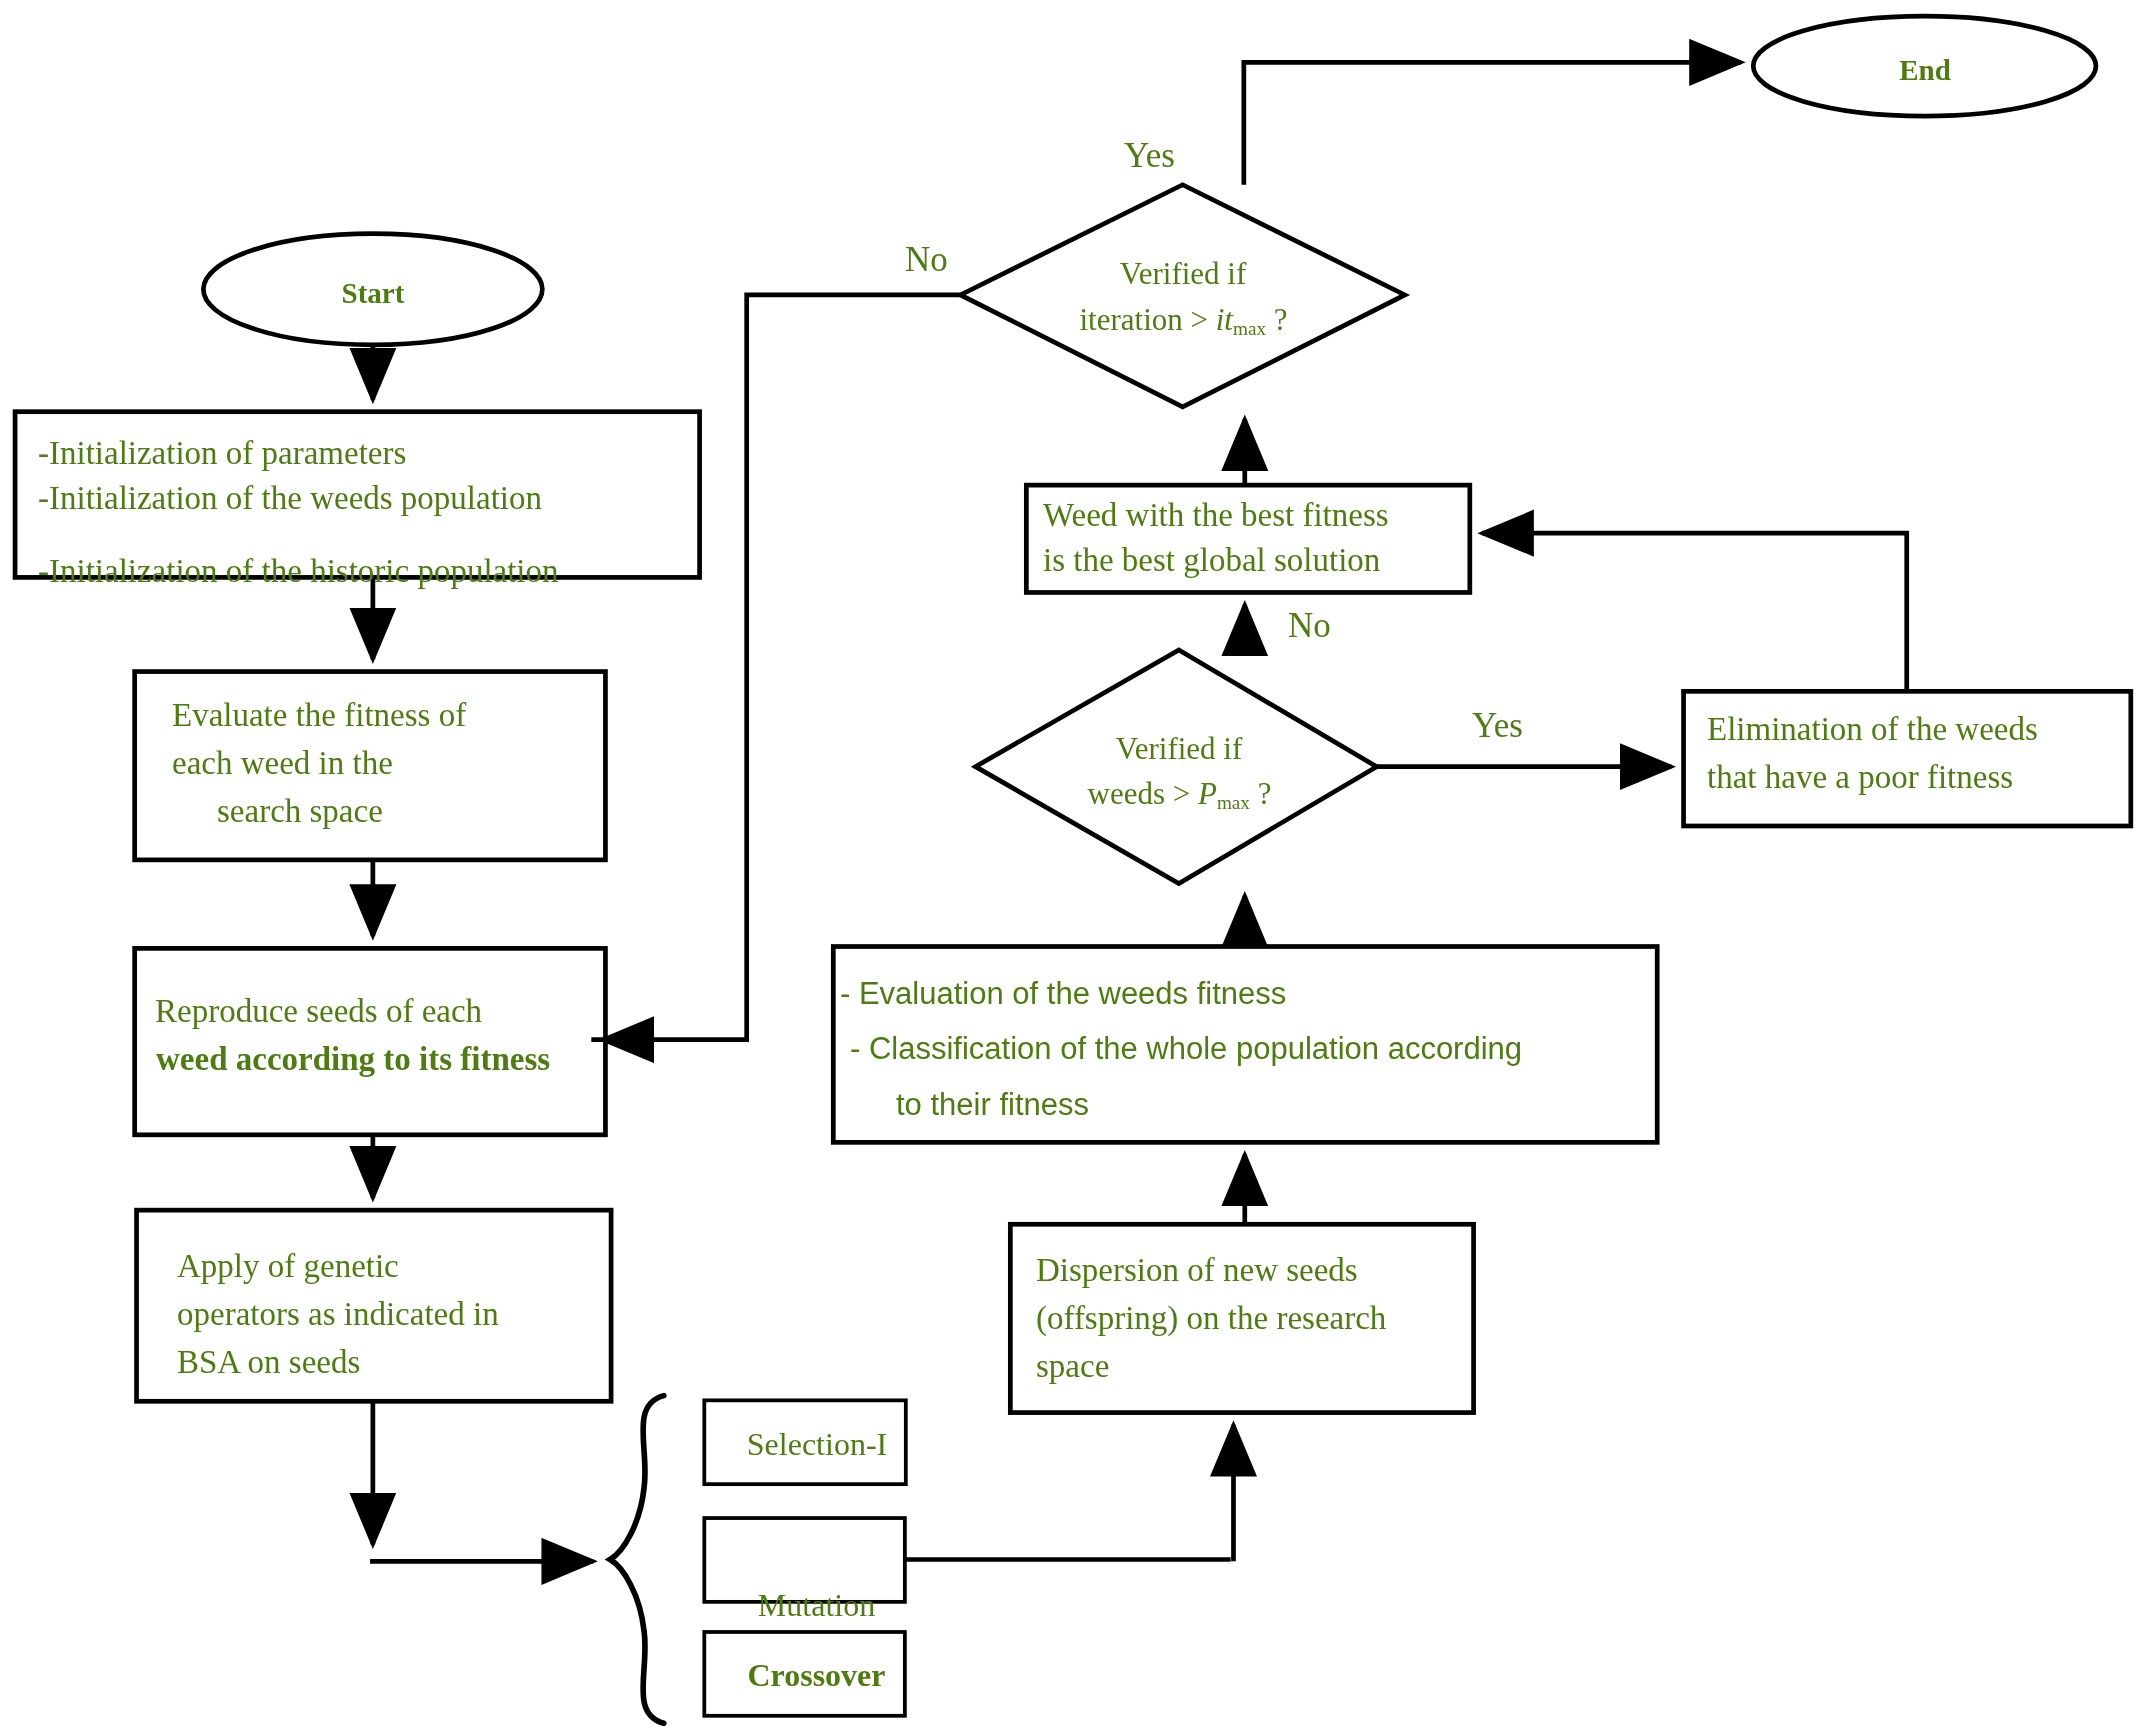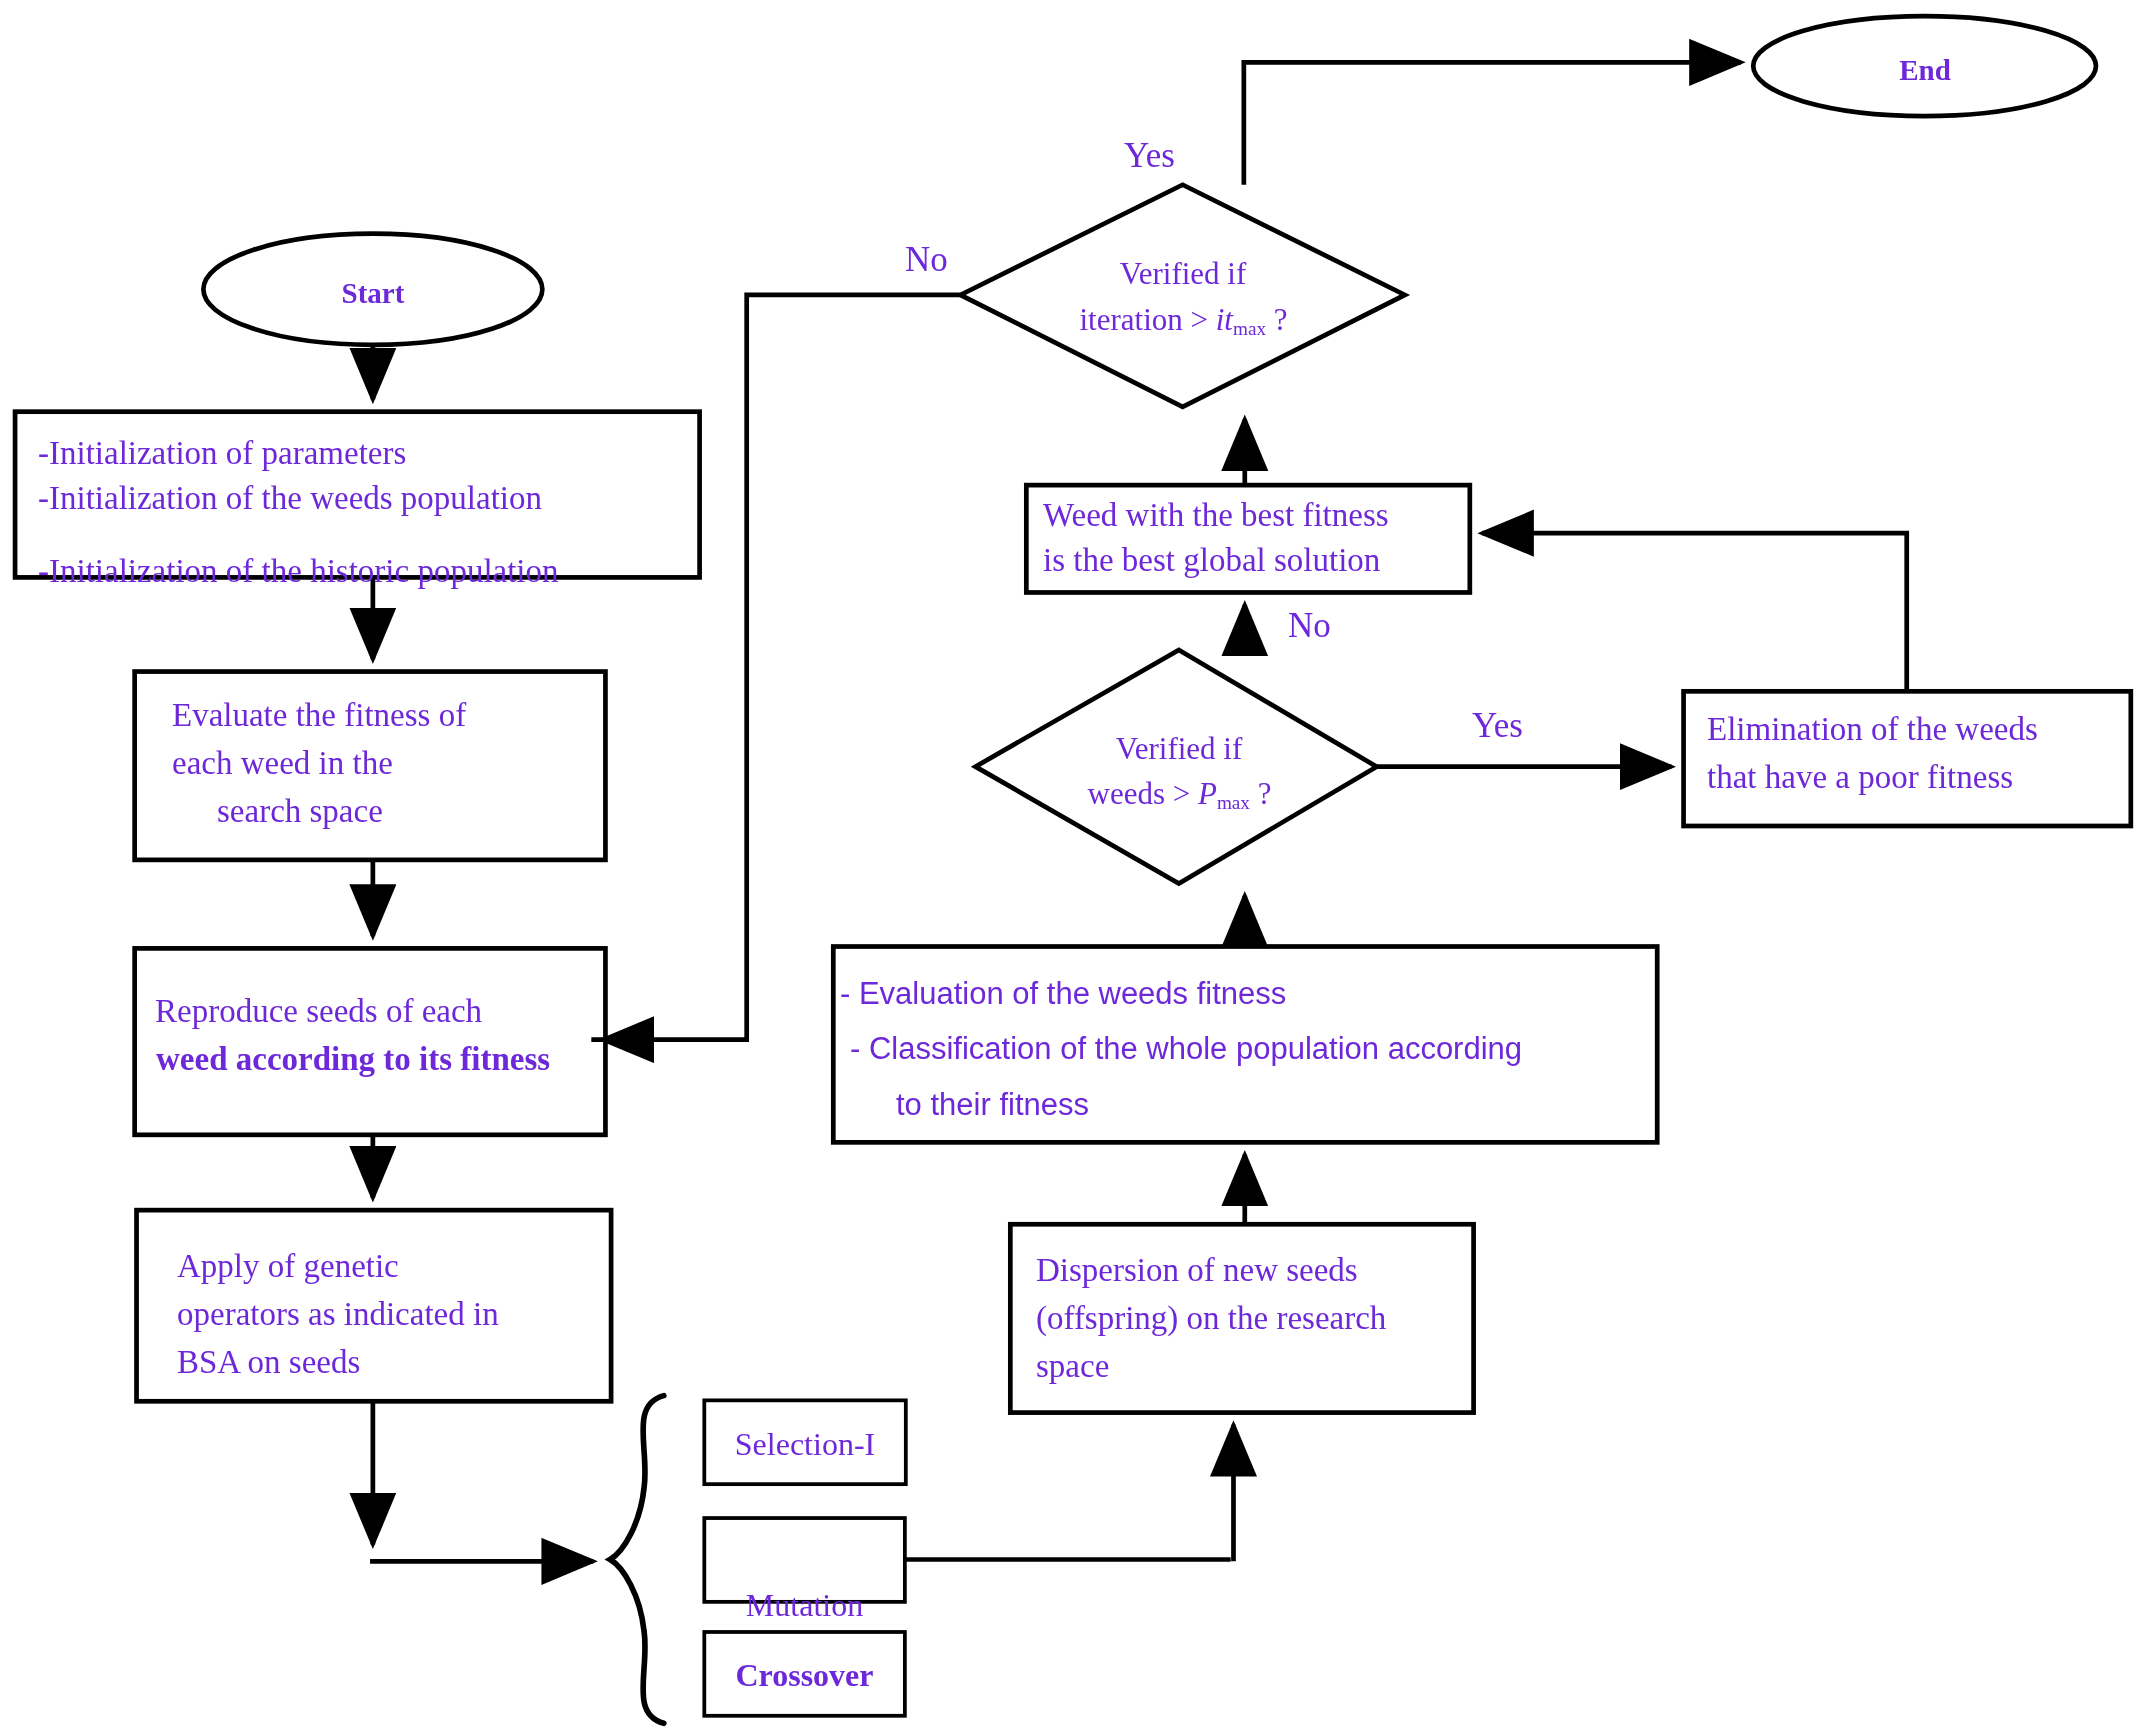--- a/index.html
+++ b/index.html
@@ -47,21 +47,21 @@
     stroke-width: 6;
     stroke-linecap: round;
   }
   .arrowhead {
     fill: #000000;
     stroke: none;
   }
   
   .txt {
     position: absolute;
-    color: #6d28d9;
+    color: #4d7c0f;
     font-family: "Liberation Serif", serif;
     line-height: 1.28;
     white-space: pre-line;
   }
   .txt-terminal {
     font-weight: bold;
     font-size: 29px;
     text-align: center;
   }
   .txt-box {
@@ -75,20 +75,21 @@
   .txt-diamond {
     font-size: 31px;
     text-align: center;
     line-height: 1.45;
   }
   .txt-label {
     font-size: 35px;
   }
   .txt-op {
     font-size: 32px;
+    padding-left: 12px;
   }
   .var-it {
     font-style: italic;
   }
   .var-p {
     font-style: italic;
   }
   sub {
     font-size: 0.62em;
     font-style: normal;

